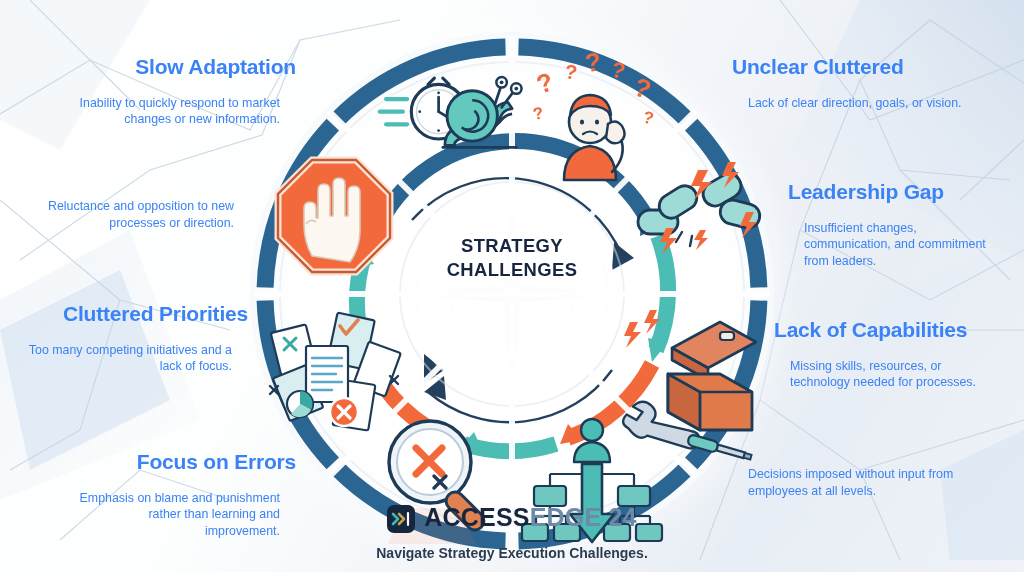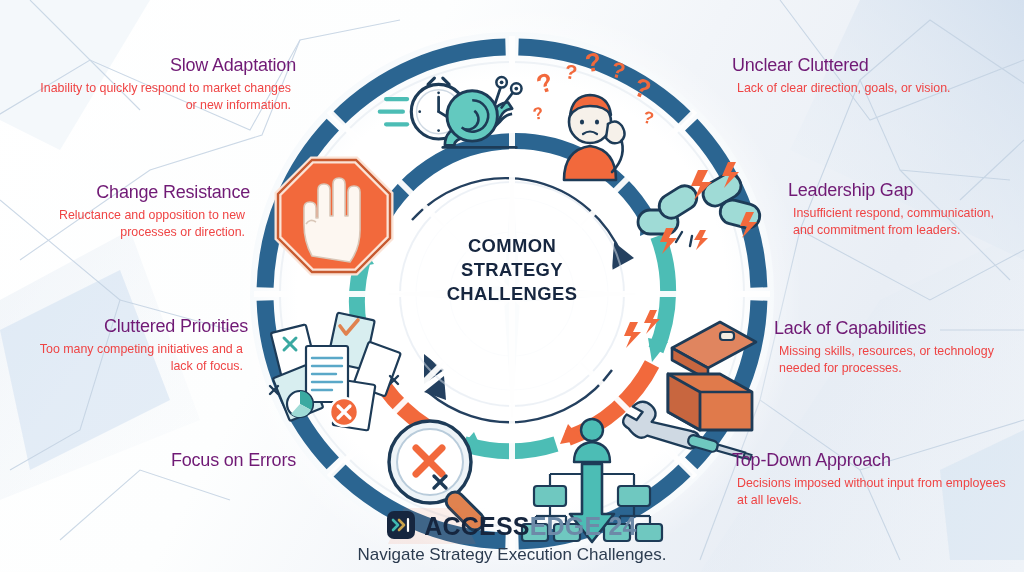--- a/index.html
+++ b/index.html
@@ -22,35 +22,35 @@
   
   .wheel{
     position:absolute;
     left:238px;top:20px;
     width:548px;height:548px;
   }
 
   
   .tblock{position:absolute;}
   .tblock .ttl{
-    font-size:18px;font-weight:normal;color:#701a75;
+    font-size:21px;font-weight:bold;color:#3b82f6;
     letter-spacing:-0.2px;line-height:1.12;
     margin:0 0 4px 0;white-space:nowrap;
   }
   .tblock .dsc{
-    font-size:12.4px;color:#ef4444;line-height:1.34;margin:5px;
+    font-size:12.4px;color:#3b82f6;line-height:1.34;margin:16px;
     font-weight:400;
   }
   .tblock.right{text-align:left;}
   .tblock.left{text-align:right;}
 
   
   .t-slow{left:34px;top:55px;width:262px;text-align:right;}
   .t-change{left:10px;top:182px;width:240px;text-align:right;}
-  .t-clutter{left:10px;top:316px;width:238px;text-align:right;}
+  .t-clutter{left:10px;top:302px;width:238px;text-align:right;}
   .t-focus{left:58px;top:450px;width:238px;text-align:right;}
 
   .t-unclear{left:732px;top:55px;width:282px;text-align:left;}
   .t-leader{left:788px;top:180px;width:232px;text-align:left;}
   .t-capab{left:774px;top:318px;width:232px;text-align:left;}
   .t-topdown{left:732px;top:450px;width:292px;text-align:left;}
 
   .t-slow .ttl{ text-align:right; }
   .t-change .ttl{ text-align:right;}
   .t-clutter .ttl{text-align:right;}
@@ -64,38 +64,38 @@
     line-height:1.30;letter-spacing:0.4px;
     pointer-events:none;
   }
   .center-label div{white-space:nowrap;}
 
   
   .footer{
     position:absolute;left:0;top:505px;width:1024px;text-align:center;
   }
   .logo-row{
-    display:flex;align-items:flex-end;justify-content:center;gap:9px;
+    display:flex;align-items:flex-start;justify-content:center;gap:9px;
     height:34px;
   }
   .logo-mark{
     width:28px;height:28px;border-radius:7px;
     background:#16263f;
     display:flex;align-items:center;justify-content:center;
     flex:0 0 auto;
   }
   .logo-word{
     font-size:25px;font-weight:bold;letter-spacing:0.2px;
     line-height:1;
     white-space:nowrap;
   }
   .logo-word .a{color:#16263f;}
   .logo-word .b{color:#6d8aa8;}
   .tagline{
-    margin-top:6px;font-size:17px;color:#2c3c50;font-weight:400;
+    margin-top:6px;font-size:14px;color:#2c3c50;font-weight:700;
   }
 </style>
 </head>
 <body>
 
 <div id="stage">
 
   <div class="bg-base"></div>
 
   <svg class="bg-svg" viewBox="0 0 1024 572">
@@ -454,61 +454,59 @@
 
       <g fill="#fdf7f1" stroke="#d9c7b8" stroke-width="1.6" stroke-linejoin="round">
         <path d="M34 96 q-8 -14 -8 -32 l0 -16 q0 -6 6 -6 q6 0 6 6 l0 10 l2 0 l0 -28 q0 -6 6 -6 q6 0 6 6 l0 26 l3 0 l0 -32 q0 -6 6 -6 q6 0 6 6 l0 32 l3 0 l0 -24 q0 -6 6 -6 q6 0 6 6 l0 38 q0 18 -10 32 z"></path>
       </g>
       <path d="M38 62 q-6 -4 -10 2" fill="none" stroke="#d9c7b8" stroke-width="1.6"></path>
     </g>
 
   </svg>
 
   <div class="center-label">
-    <div>COMMON</div>
     <div>STRATEGY</div>
     <div>CHALLENGES</div>
   </div>
 
   <div class="tblock left t-slow">
     <p class="ttl">Slow Adaptation</p>
     <p class="dsc">Inability to quickly respond to market changes or new information.</p>
   </div>
 
   <div class="tblock left t-change">
-    <p class="ttl">Change Resistance</p>
     <p class="dsc">Reluctance and opposition to new processes or direction.</p>
   </div>
 
   <div class="tblock left t-clutter">
     <p class="ttl">Cluttered Priorities</p>
     <p class="dsc">Too many competing initiatives and a lack of focus.</p>
   </div>
 
   <div class="tblock left t-focus">
     <p class="ttl">Focus on Errors</p>
+    <p class="dsc">Emphasis on blame and punishment rather than learning and improvement.</p>
   </div>
 
   <div class="tblock right t-unclear">
     <p class="ttl">Unclear Cluttered</p>
     <p class="dsc">Lack of clear direction, goals, or vision.</p>
   </div>
 
   <div class="tblock right t-leader">
     <p class="ttl">Leadership Gap</p>
-    <p class="dsc">Insufficient respond, communication, and commitment from leaders.</p>
+    <p class="dsc">Insufficient changes, communication, and commitment from leaders.</p>
   </div>
 
   <div class="tblock right t-capab">
     <p class="ttl">Lack of Capabilities</p>
     <p class="dsc">Missing skills, resources, or technology needed for processes.</p>
   </div>
 
   <div class="tblock right t-topdown">
-    <p class="ttl">Top-Down Approach</p>
     <p class="dsc">Decisions imposed without input from employees at all levels.</p>
   </div>
 
   <div class="footer">
     <div class="logo-row">
       <span class="logo-mark">
         <svg width="20" height="16" viewBox="0 0 20 16">
           <path d="M2 3 L7 8 L2 13" fill="none" stroke="#3fb8b0" stroke-width="2.6" stroke-linecap="round" stroke-linejoin="round"></path>
           <path d="M8 3 L13 8 L8 13" fill="none" stroke="#c8a24a" stroke-width="2.6" stroke-linecap="round" stroke-linejoin="round"></path>
           <line x1="17" y1="2" x2="17" y2="14" stroke="#ffffff" stroke-width="2.2" stroke-linecap="round"></line>

